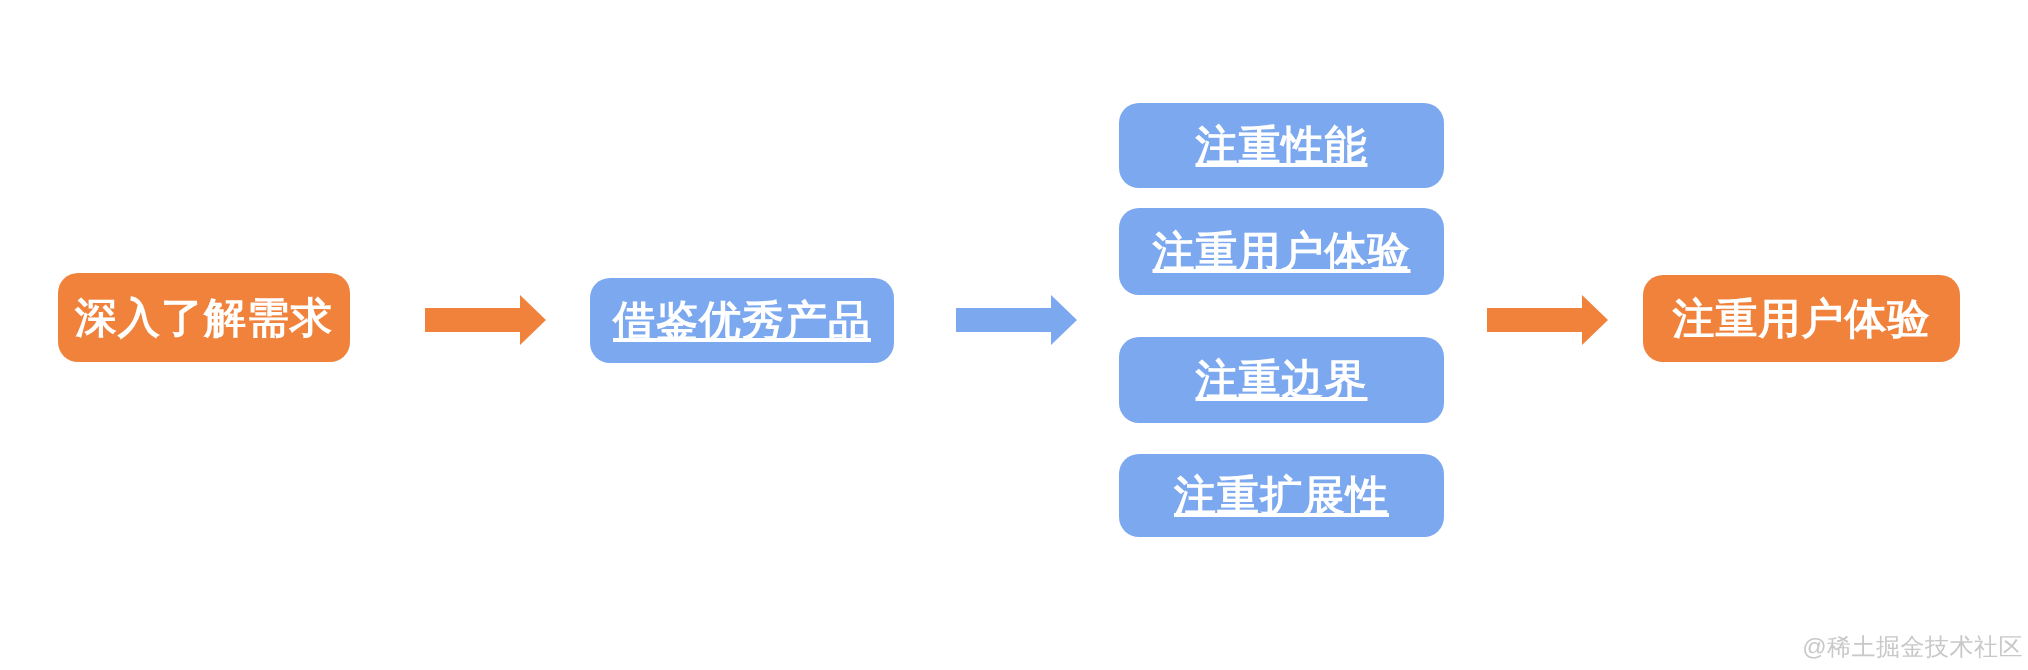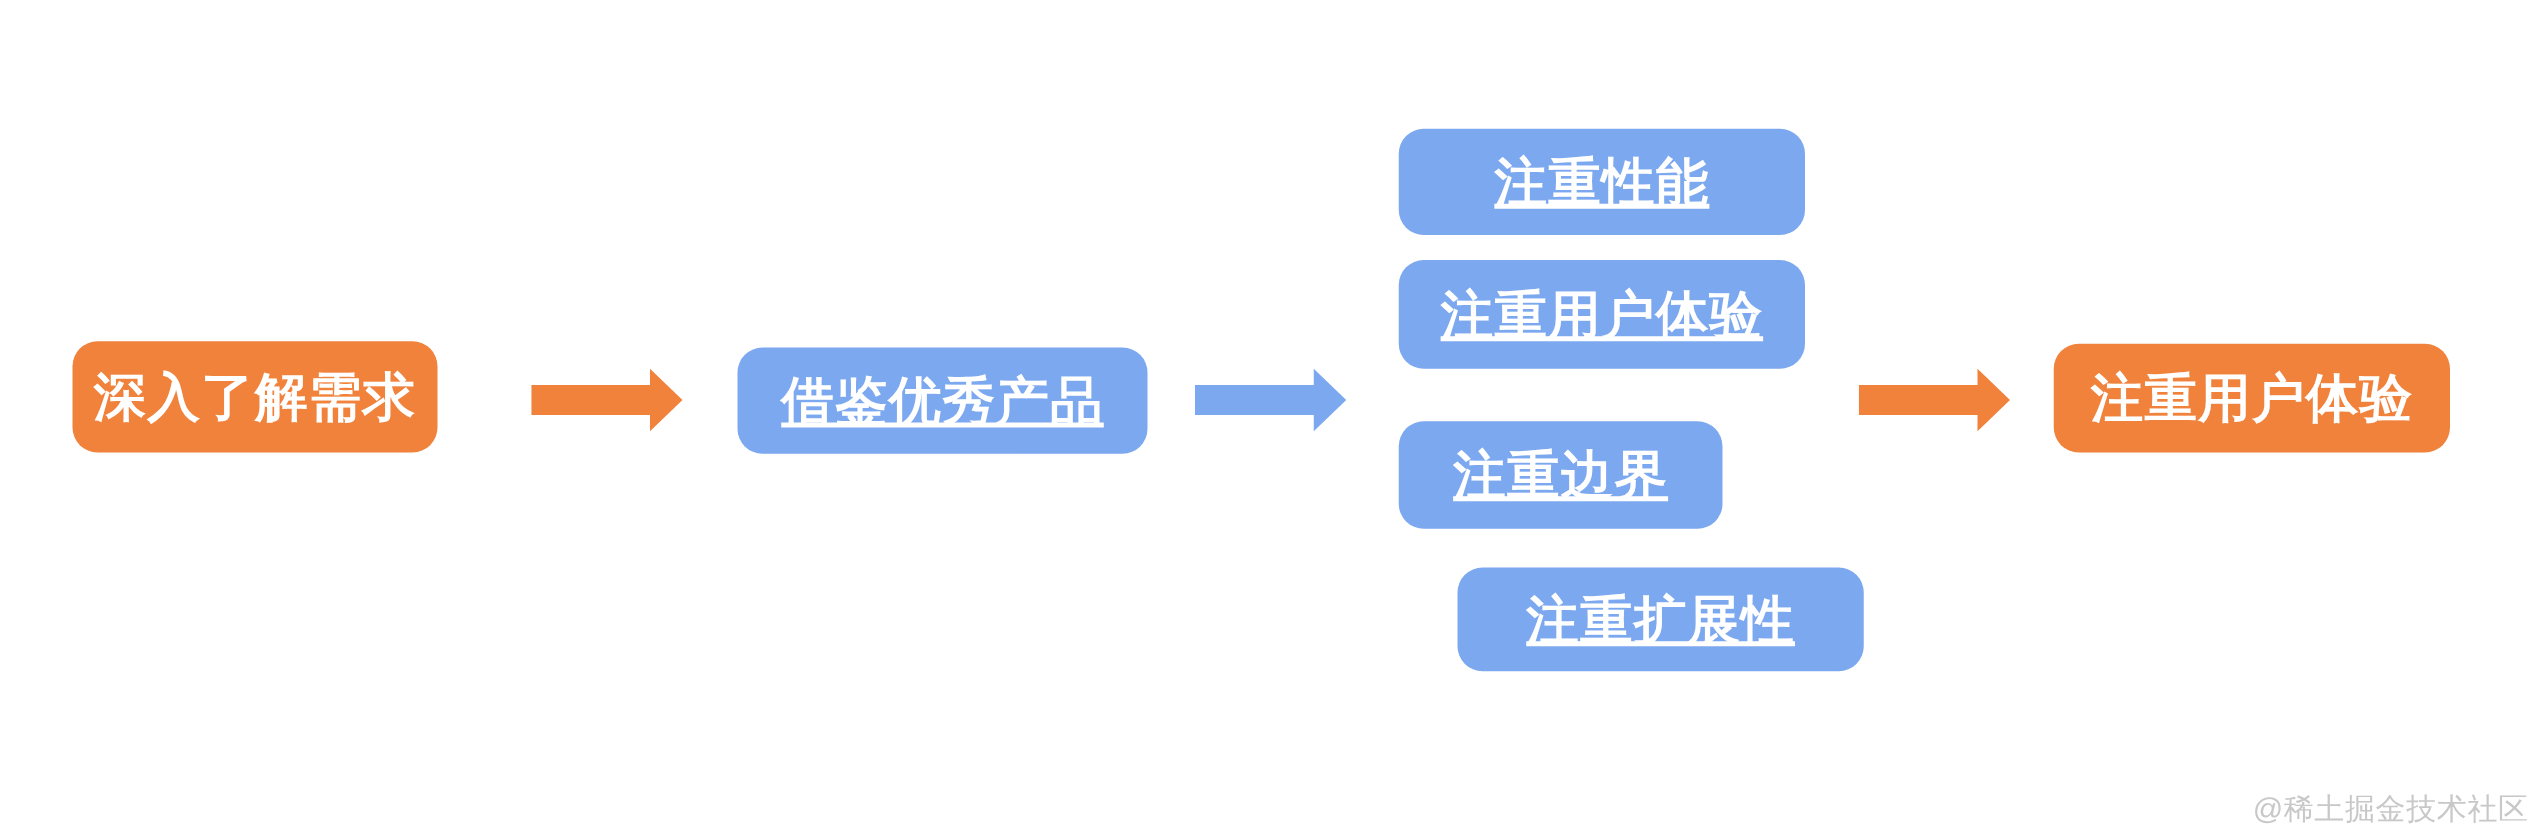--- a/index.html
+++ b/index.html
@@ -32,28 +32,28 @@
     white-space: nowrap;
   }
   .node.orange { background: var(--orange); }
   .node.blue   { background: var(--blue); text-decoration: underline; }
   .arrow { position: absolute; }
   .arrow.orange polygon { fill: var(--orange); }
   .arrow.blue   polygon { fill: var(--blue); }
 
   
   .n-step1  { left: 58px;   top: 273px; width: 292px; height: 89px; }
-  .n-step2  { left: 590px;  top: 278px; width: 328px; height: 85px; }
+  .n-step2  { left: 590px;  top: 278px; width: 304px; height: 85px; }
   .n-step3  { left: 1643px; top: 275px; width: 317px; height: 87px; }
 
   
   .n-branch1 { left: 1119px; top: 103px; width: 325px; height: 85px; }
   .n-branch2 { left: 1119px; top: 208px; width: 325px; height: 87px; }
-  .n-branch3 { left: 1119px; top: 337px; width: 259px; height: 86px; }
-  .n-branch4 { left: 1119px; top: 454px; width: 325px; height: 83px; margin-left: 47px; }
+  .n-branch3 { left: 1119px; top: 337px; width: 325px; height: 86px; }
+  .n-branch4 { left: 1119px; top: 454px; width: 325px; height: 83px; }
 
   
   .a-1 { left: 425px;  top: 294px; }
   .a-2 { left: 956px;  top: 294px; }
   .a-3 { left: 1487px; top: 294px; }
 
   .watermark {
     position: absolute;
     right: 5px;
     bottom: 7px;

